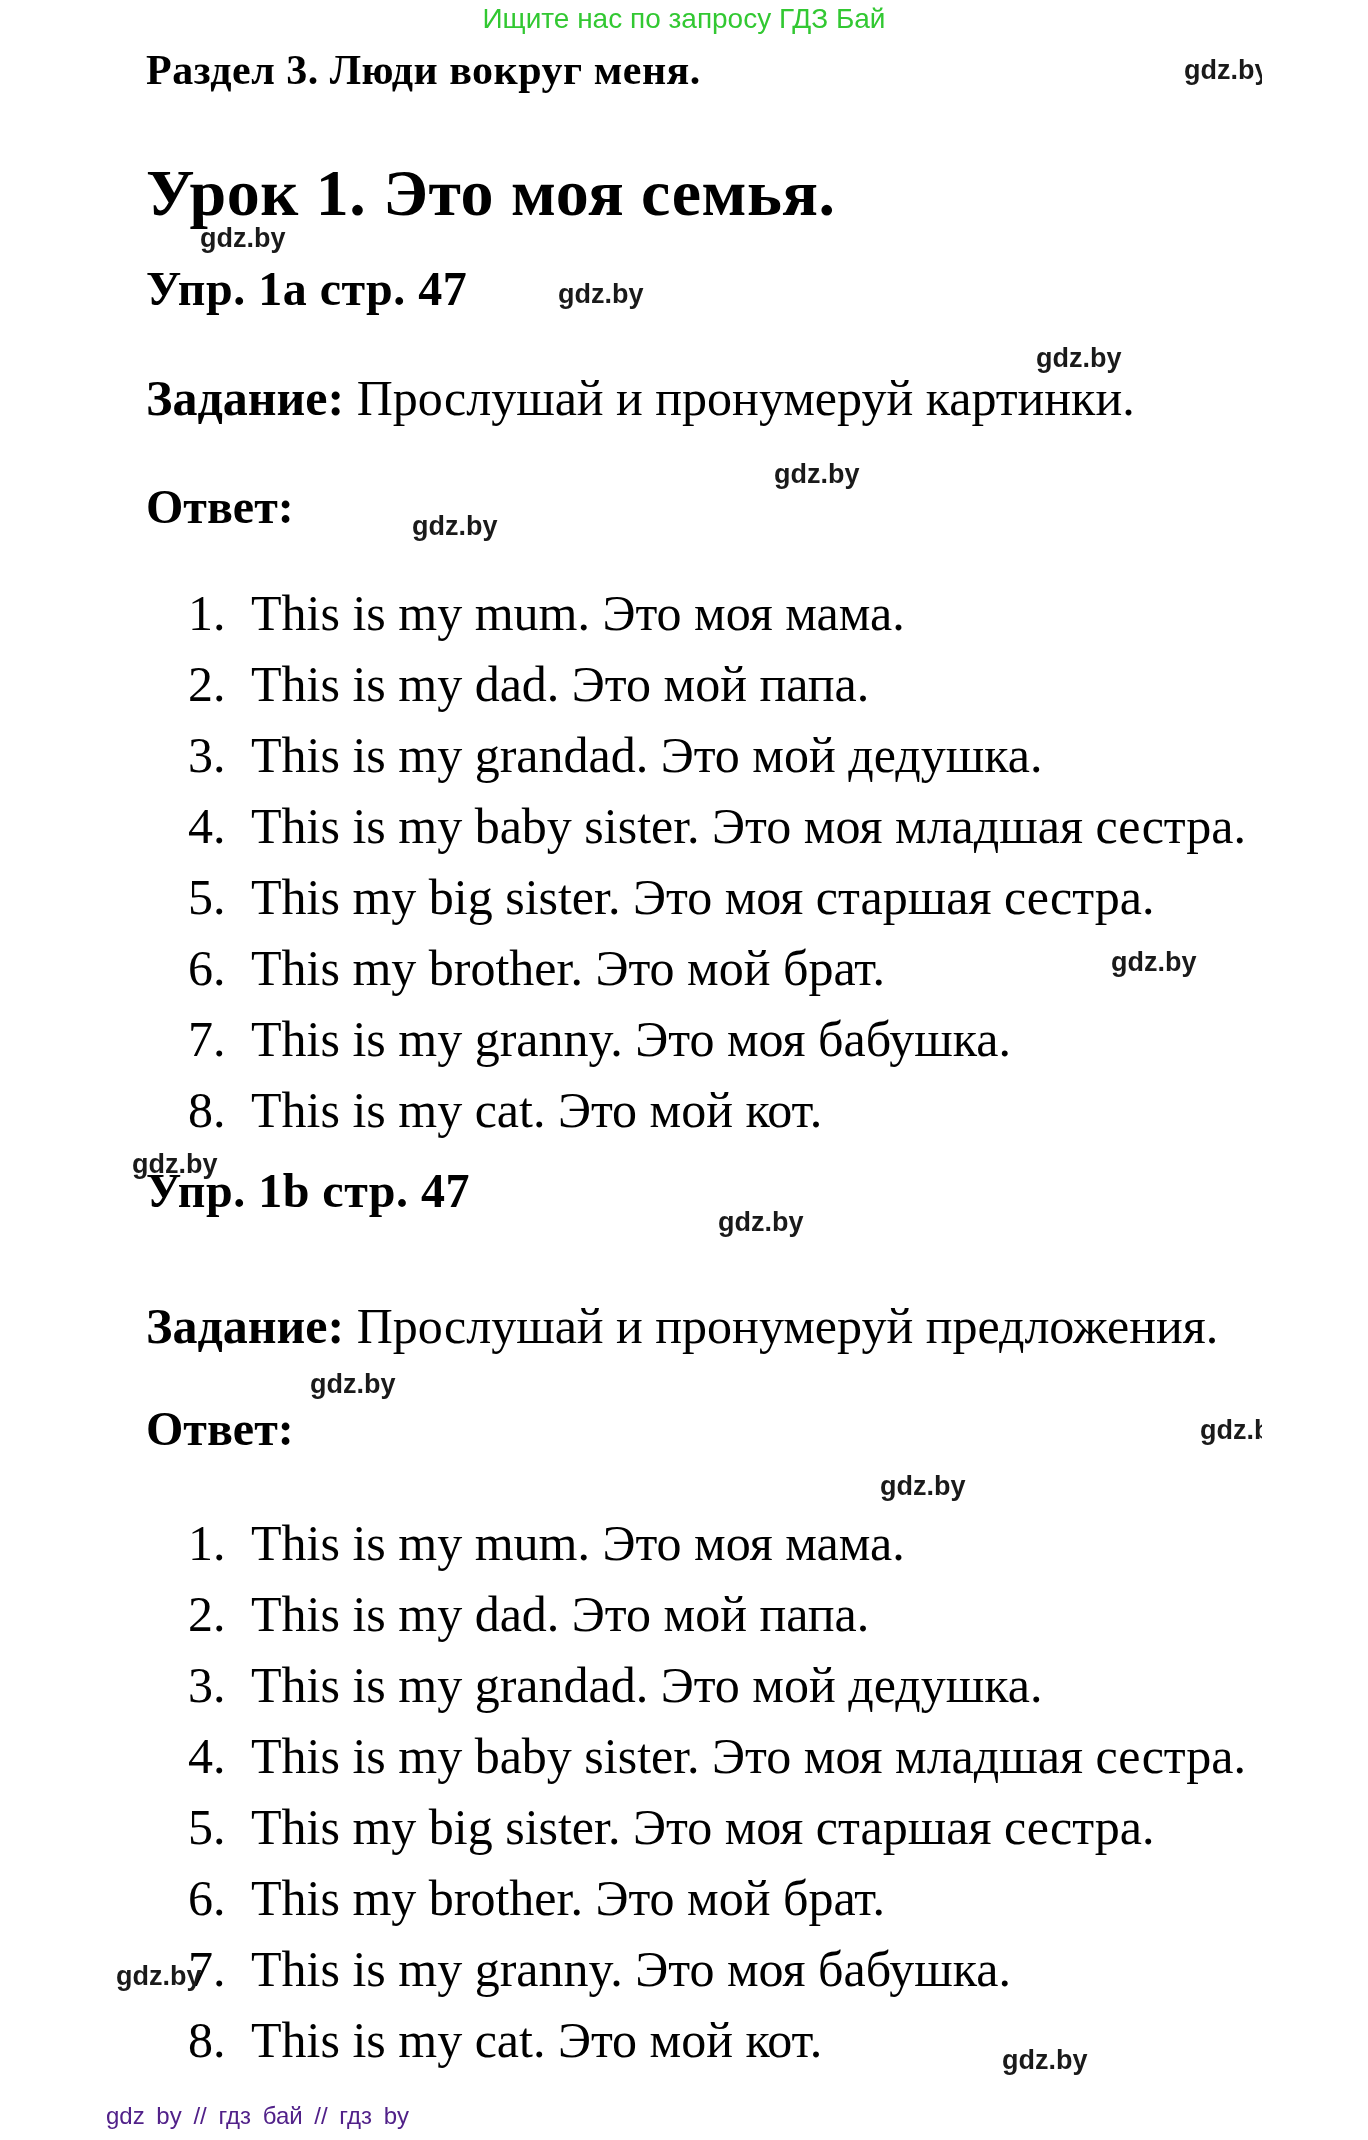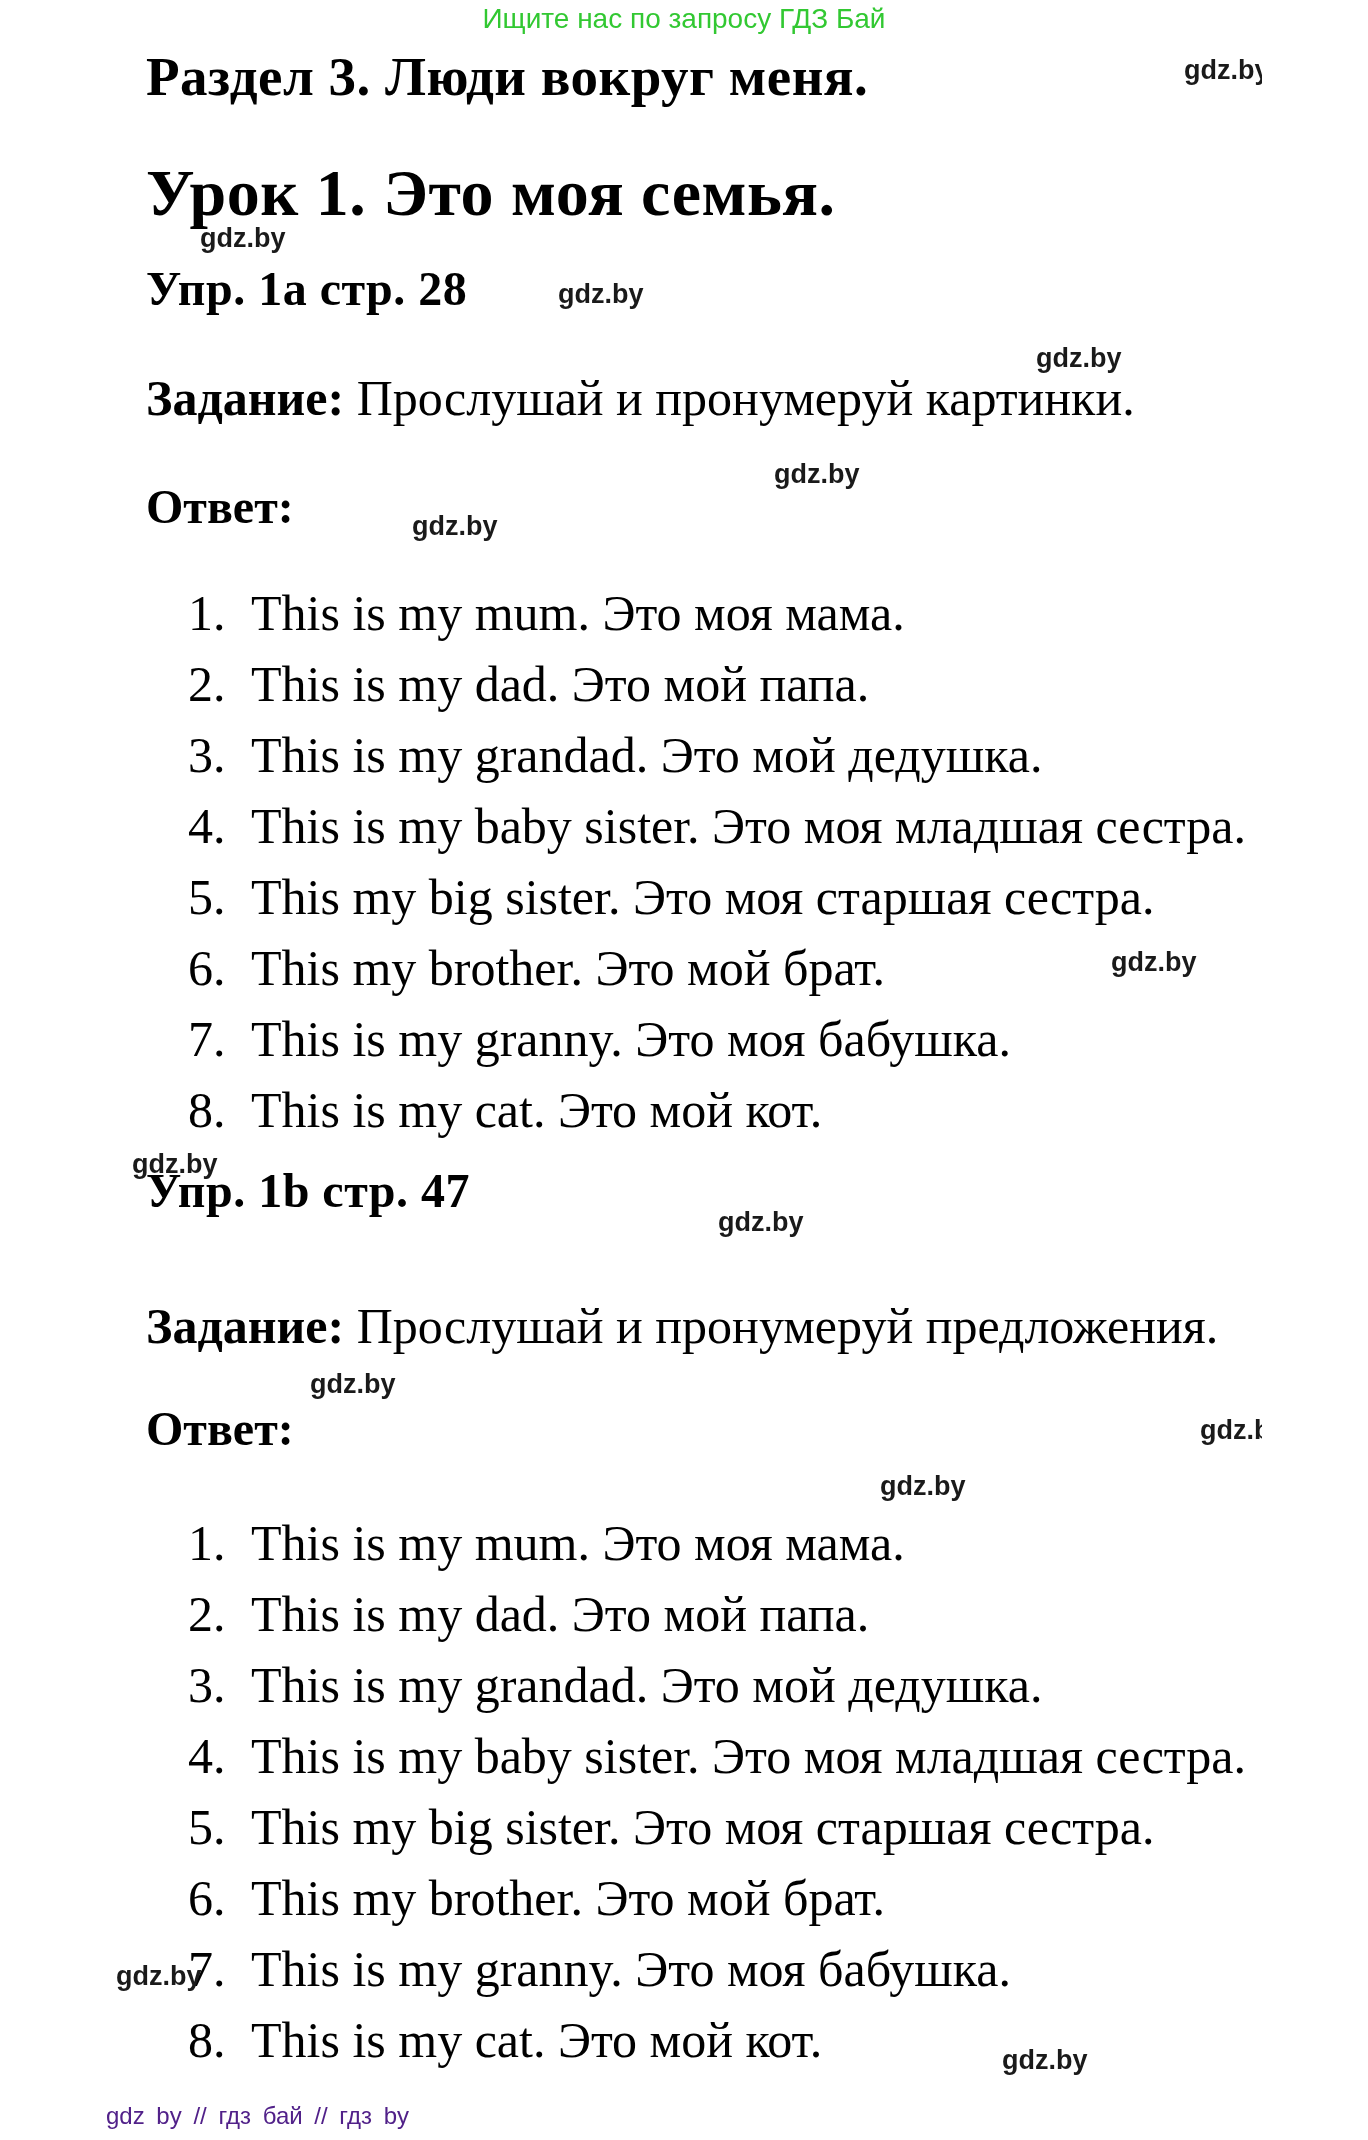--- a/index.html
+++ b/index.html
@@ -12,21 +12,21 @@
     position:absolute; top:3px; left:0; right:0; text-align:center;
     font-family:"Liberation Sans","DejaVu Sans",sans-serif;
     font-size:28px; color:#32c832; white-space:nowrap;
   }
   .wm {
     position:absolute;
     font-family:"Liberation Sans","DejaVu Sans",sans-serif;
     font-size:27px; color:#1a1a1a; white-space:nowrap; line-height:1.1;font-weight:bold;
   }
   .h { position:absolute; margin:0; font-weight:bold; white-space:nowrap; line-height:1.05; letter-spacing:0.5px; }
-  .h1 { font-size:55px; }
+  .h1 { font-size:42px; }
   .h2 { font-size:66px; }
   .h3 { font-size:48px; }
   .task { position:absolute; font-size:50px; white-space:nowrap; line-height:1.05; }
   .task .b { font-weight:bold;text-align:right; }
   .ans { position:absolute; font-size:48px; font-weight:bold; white-space:nowrap; line-height:1.05; }
   .list { position:absolute; font-size:50px; }
   .list .row { line-height:71px; height:71px; white-space:nowrap; }
   .list .num { display:inline-block; width:63px; }
   .footer {
     position:absolute; top:2102px; left:0; right:0; text-align:left;
@@ -40,21 +40,21 @@
 <div class="page">
 
   <div class="banner">Ищите нас по запросу ГДЗ Бай</div>
 
   <h1 class="h h1" style="left:40px; top:48px;">Раздел 3. Люди вокруг меня.</h1>
   <div class="wm" style="left:1078px; top:56px;">gdz.by</div>
 
   <h2 class="h h2" style="left:40px; top:158px;">Урок 1. Это моя семья.</h2>
   <div class="wm" style="left:94px; top:224px;">gdz.by</div>
 
-  <h3 class="h h3" style="left:40px; top:264px;">Упр. 1a стр. 28</h3>
+  <h3 class="h h3" style="left:40px; top:264px;">Упр. 1a стр. 47</h3>
   <div class="wm" style="left:452px; top:280px;">gdz.by</div>
 
   <div class="wm" style="left:930px; top:344px;">gdz.by</div>
   <div class="task" style="left:40px; top:372px;">
     <span class="b">Задание:</span>
     <span>Прослушай и пронумеруй картинки.</span>
   </div>
 
   <div class="wm" style="left:668px; top:460px;">gdz.by</div>
   <div class="ans" style="left:40px; top:482px;">Ответ:</div>

